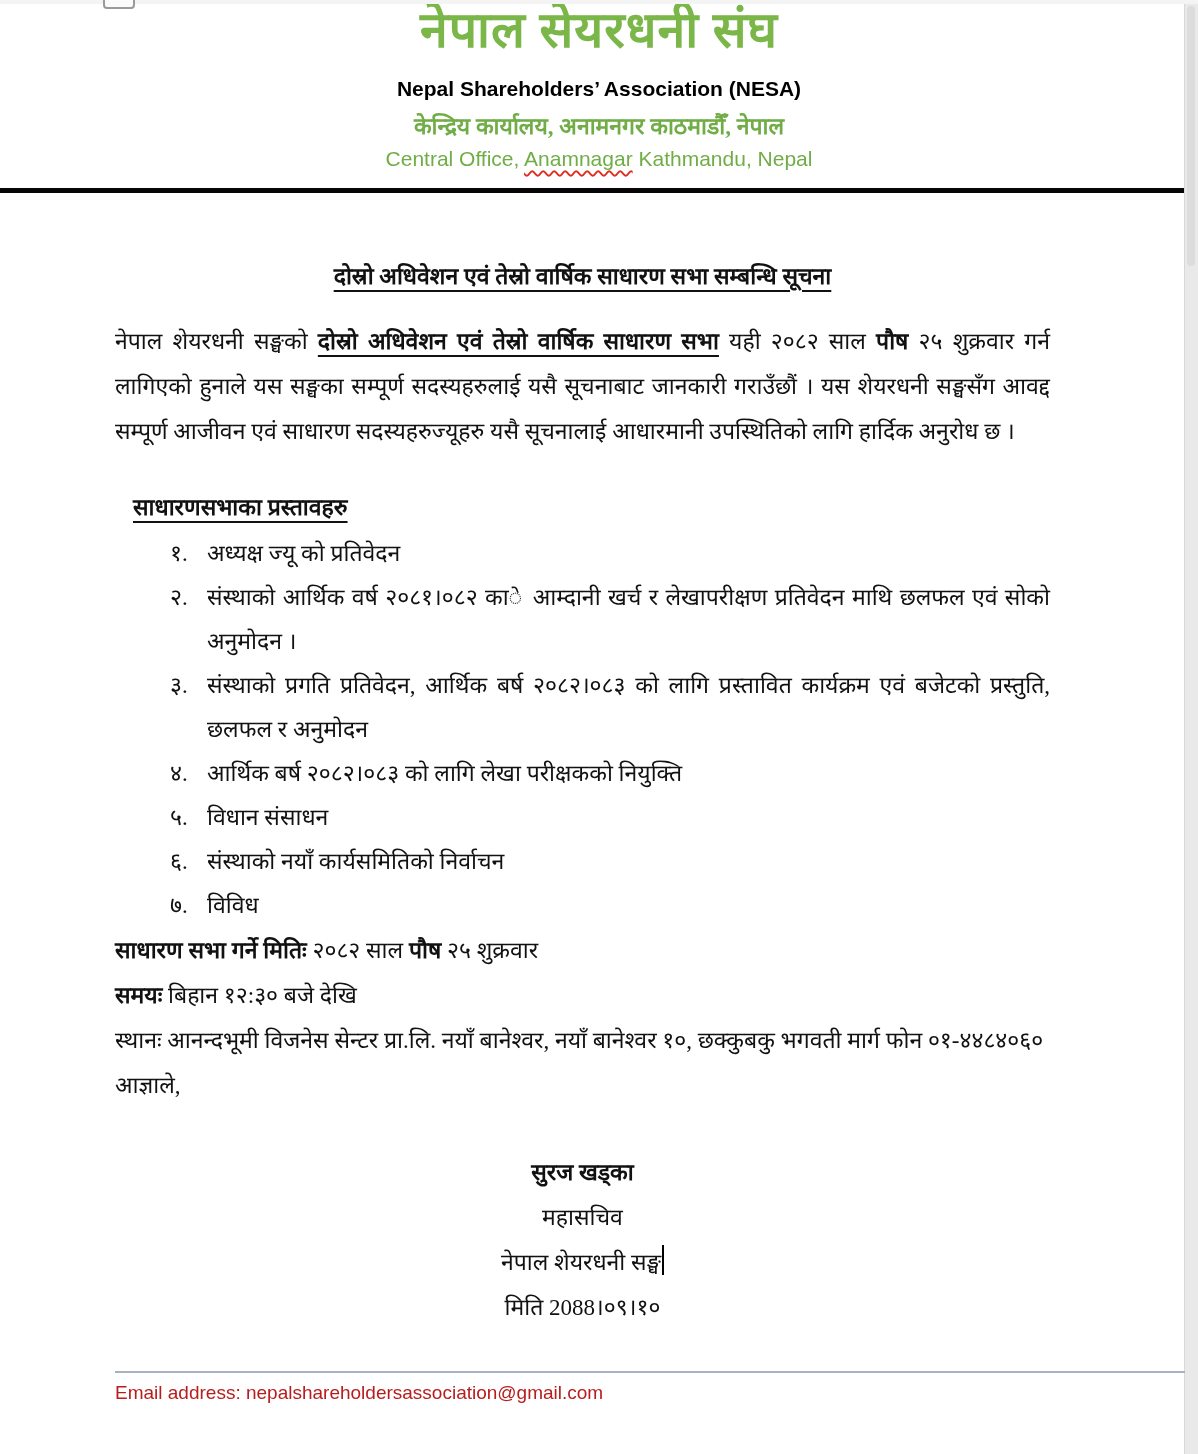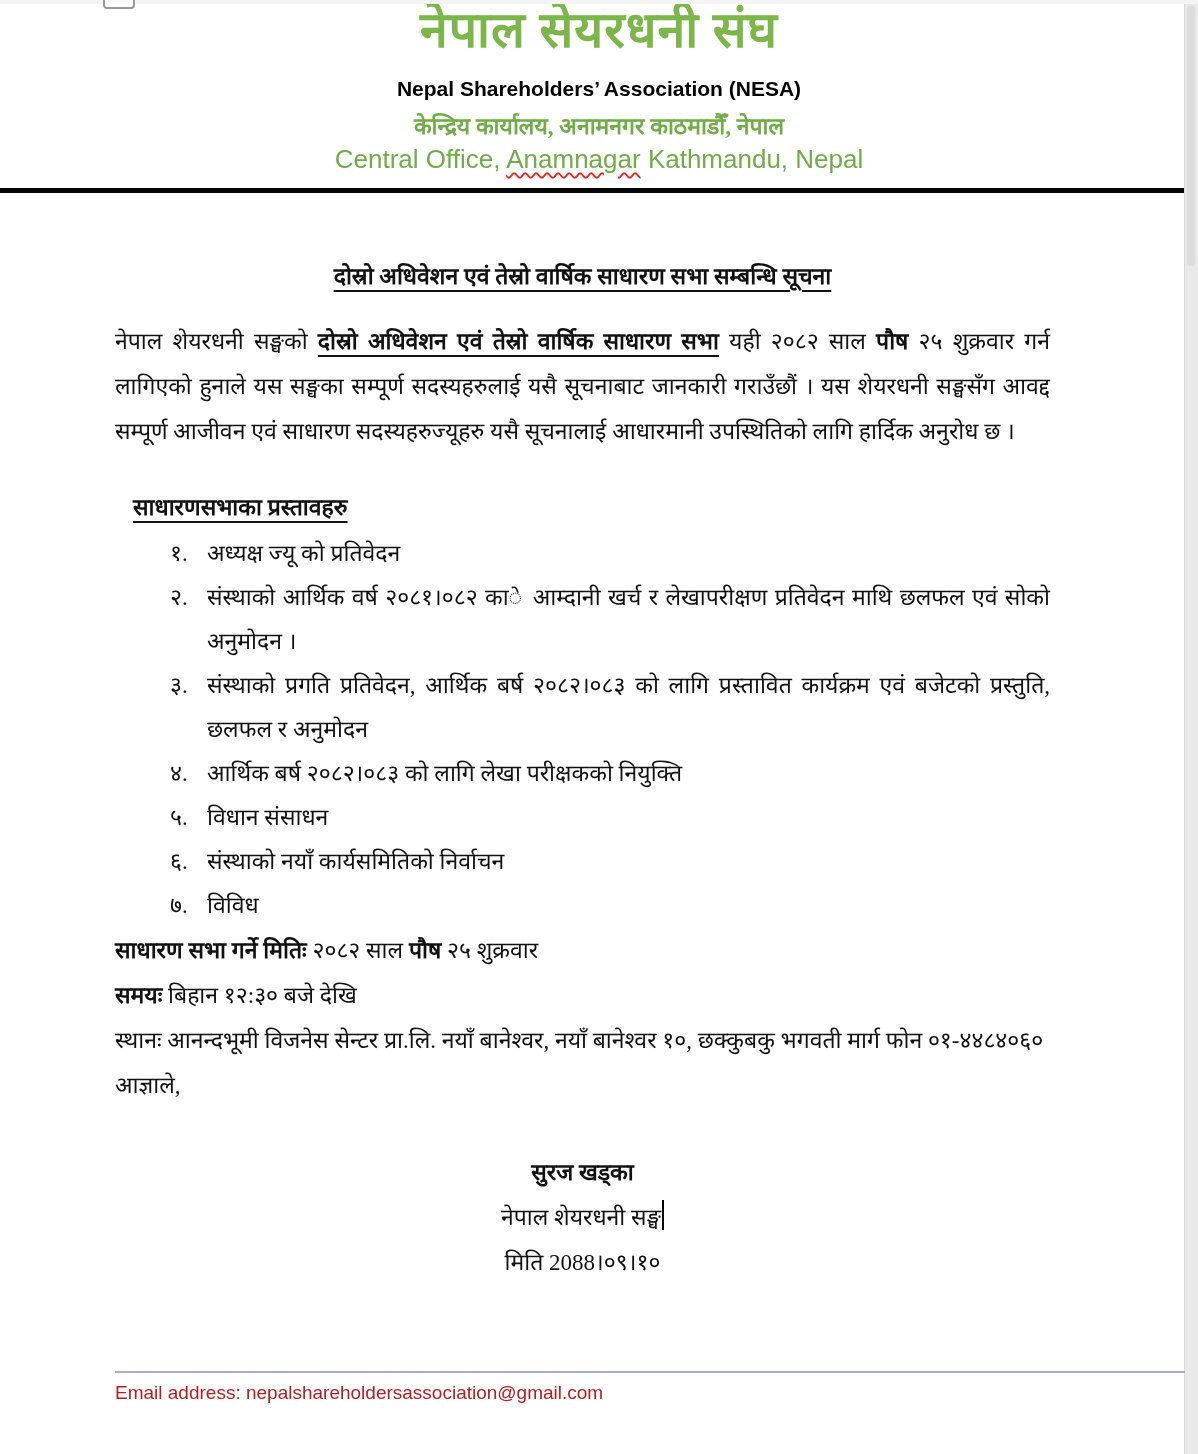--- a/index.html
+++ b/index.html
@@ -16,21 +16,21 @@
   .top-strip{position:absolute;top:0;left:0;width:100%;height:4px;background:#f4f4f4;}
   .scrollbar{position:absolute;top:4px;right:0;bottom:0;width:13px;background:#e9e9e9;border-left:1px solid #d8d8d8;}
   .scrollbar-thumb{position:absolute;top:2px;left:2px;width:8px;height:260px;background:#dcdcdc;border-radius:4px;}
   .icon-fragment{position:absolute;top:-8px;left:103px;width:28px;height:13px;border:2px solid #9a9a9a;border-radius:4px;background:#fbfbfb;}
 
   
   .header{text-align:center;}
   .org-title-dev{font-size:50px;line-height:60px;font-weight:700;color:#7ab648;letter-spacing:1px;}
   .org-title-en{margin-top:14px;font-size:21px;line-height:30px;font-weight:700;color:#000000;font-family:"Liberation Sans",sans-serif;}
   .org-sub-dev{margin-top:10px;font-size:23px;line-height:26px;font-weight:700;color:#70ad47;}
-  .org-sub-en{margin-top:7px;font-size:26px;line-height:24px;color:#70ad47;font-family:"Liberation Sans",sans-serif;}
+  .org-sub-en{margin-top:7px;font-size:21px;line-height:24px;color:#70ad47;font-family:"Liberation Sans",sans-serif;}
   .squiggle{text-decoration:underline wavy #e02b20;text-decoration-thickness:2px;text-underline-offset:4px;}
 
   .black-rule{margin-top:17px;margin-right:13px;height:5px;background:#060606;}
 
   
   .content{margin:0 148px 0 115px;font-size:23px;}
   .doc-title{margin-top:66px;text-align:center;font-weight:700;text-decoration:underline;text-underline-offset:6px;text-decoration-thickness:2px;}
   .para{margin-top:28px;line-height:45px;text-align:justify;}
   .bold{font-weight:700;}
   .bold-underline{font-weight:700;text-decoration:underline;text-underline-offset:6px;text-decoration-thickness:2px;}
@@ -115,20 +115,21 @@
     <div class="meta-line"><span class="bold">साधारण सभा गर्ने मितिः</span><span> २०८२ साल </span><span class="bold">पौष</span><span> २५ शुक्रवार</span></div>
 
     <div class="meta-line"><span class="bold">समयः</span><span> बिहान १२:३० बजे देखि</span></div>
 
     <div class="venue">स्थानः आनन्दभूमी विजनेस सेन्टर प्रा.लि. नयाँ बानेश्वर,  नयाँ बानेश्वर १०, छक्कुबकु भगवती  मार्ग फोन ०१-४४८४०६०</div>
 
     <div class="meta-line">आज्ञाले,</div>
 
     <div class="signature">
       <div class="sig-name">सुरज खड्का</div>
+      <div>महासचिव</div>
       <div><span>नेपाल शेयरधनी सङ्घ</span><span class="text-cursor"></span></div>
       <div>मिति 2088।०९।१०</div>
     </div>
 
   </div>
 
   <div class="footer">
     <div class="footer-divider"></div>
     <div class="footer-email">Email address: nepalshareholdersassociation@gmail.com</div>
   </div>

